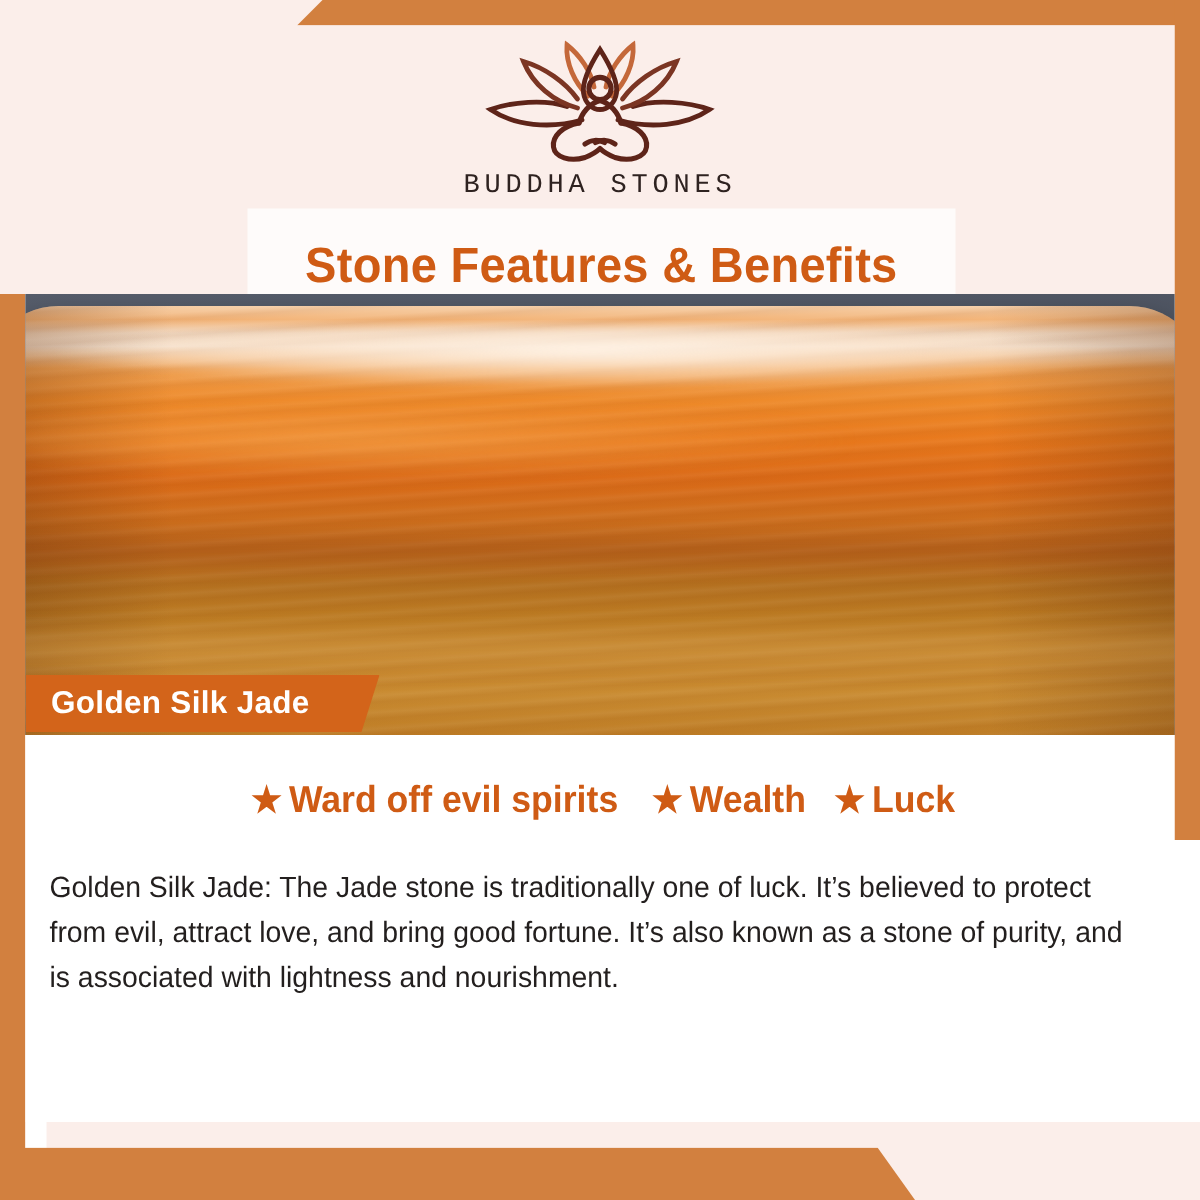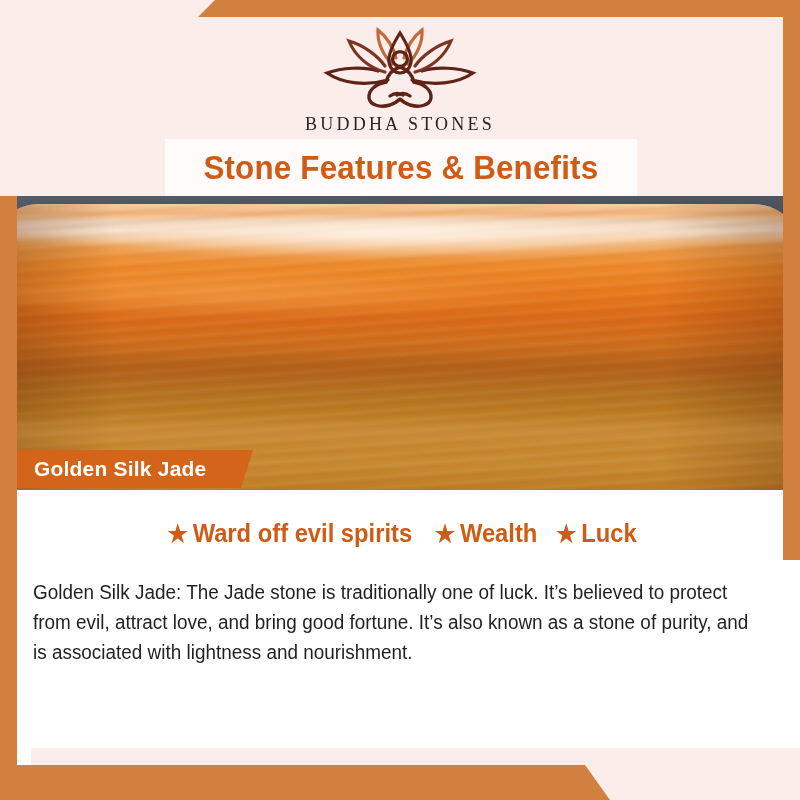--- a/index.html
+++ b/index.html
@@ -80,35 +80,35 @@
     left: 0; top: 24px;
     width: 800px;
     text-align: center;
   }
   .logo-mark {
     display: block;
     margin: 0 auto;
   }
   .logo-word {
     margin-top: 2px;
-    font-family: Liberation Serif, serif;
+    font-family: Liberation Mono, monospace;
     font-size: 18px;
     letter-spacing: 3.2px;
     color: #2e2220;
     font-weight: 400;
   }
 
   
   .title-band {
     position: absolute;
     left: 165px; top: 139px;
     width: 472px; height: 57px;
     background: #fefbfa;
     display: flex;
-    align-items: center;
+    align-items: flex-end;
     justify-content: center;
   }
   .title-text {
     font-family: "Liberation Sans Narrow", "Liberation Sans", sans-serif;
     font-weight: bold;
     font-size: 33px;
     color: #cf5b14;
     letter-spacing: 0.2px;
     transform: scaleX(0.95);
     white-space: nowrap;

